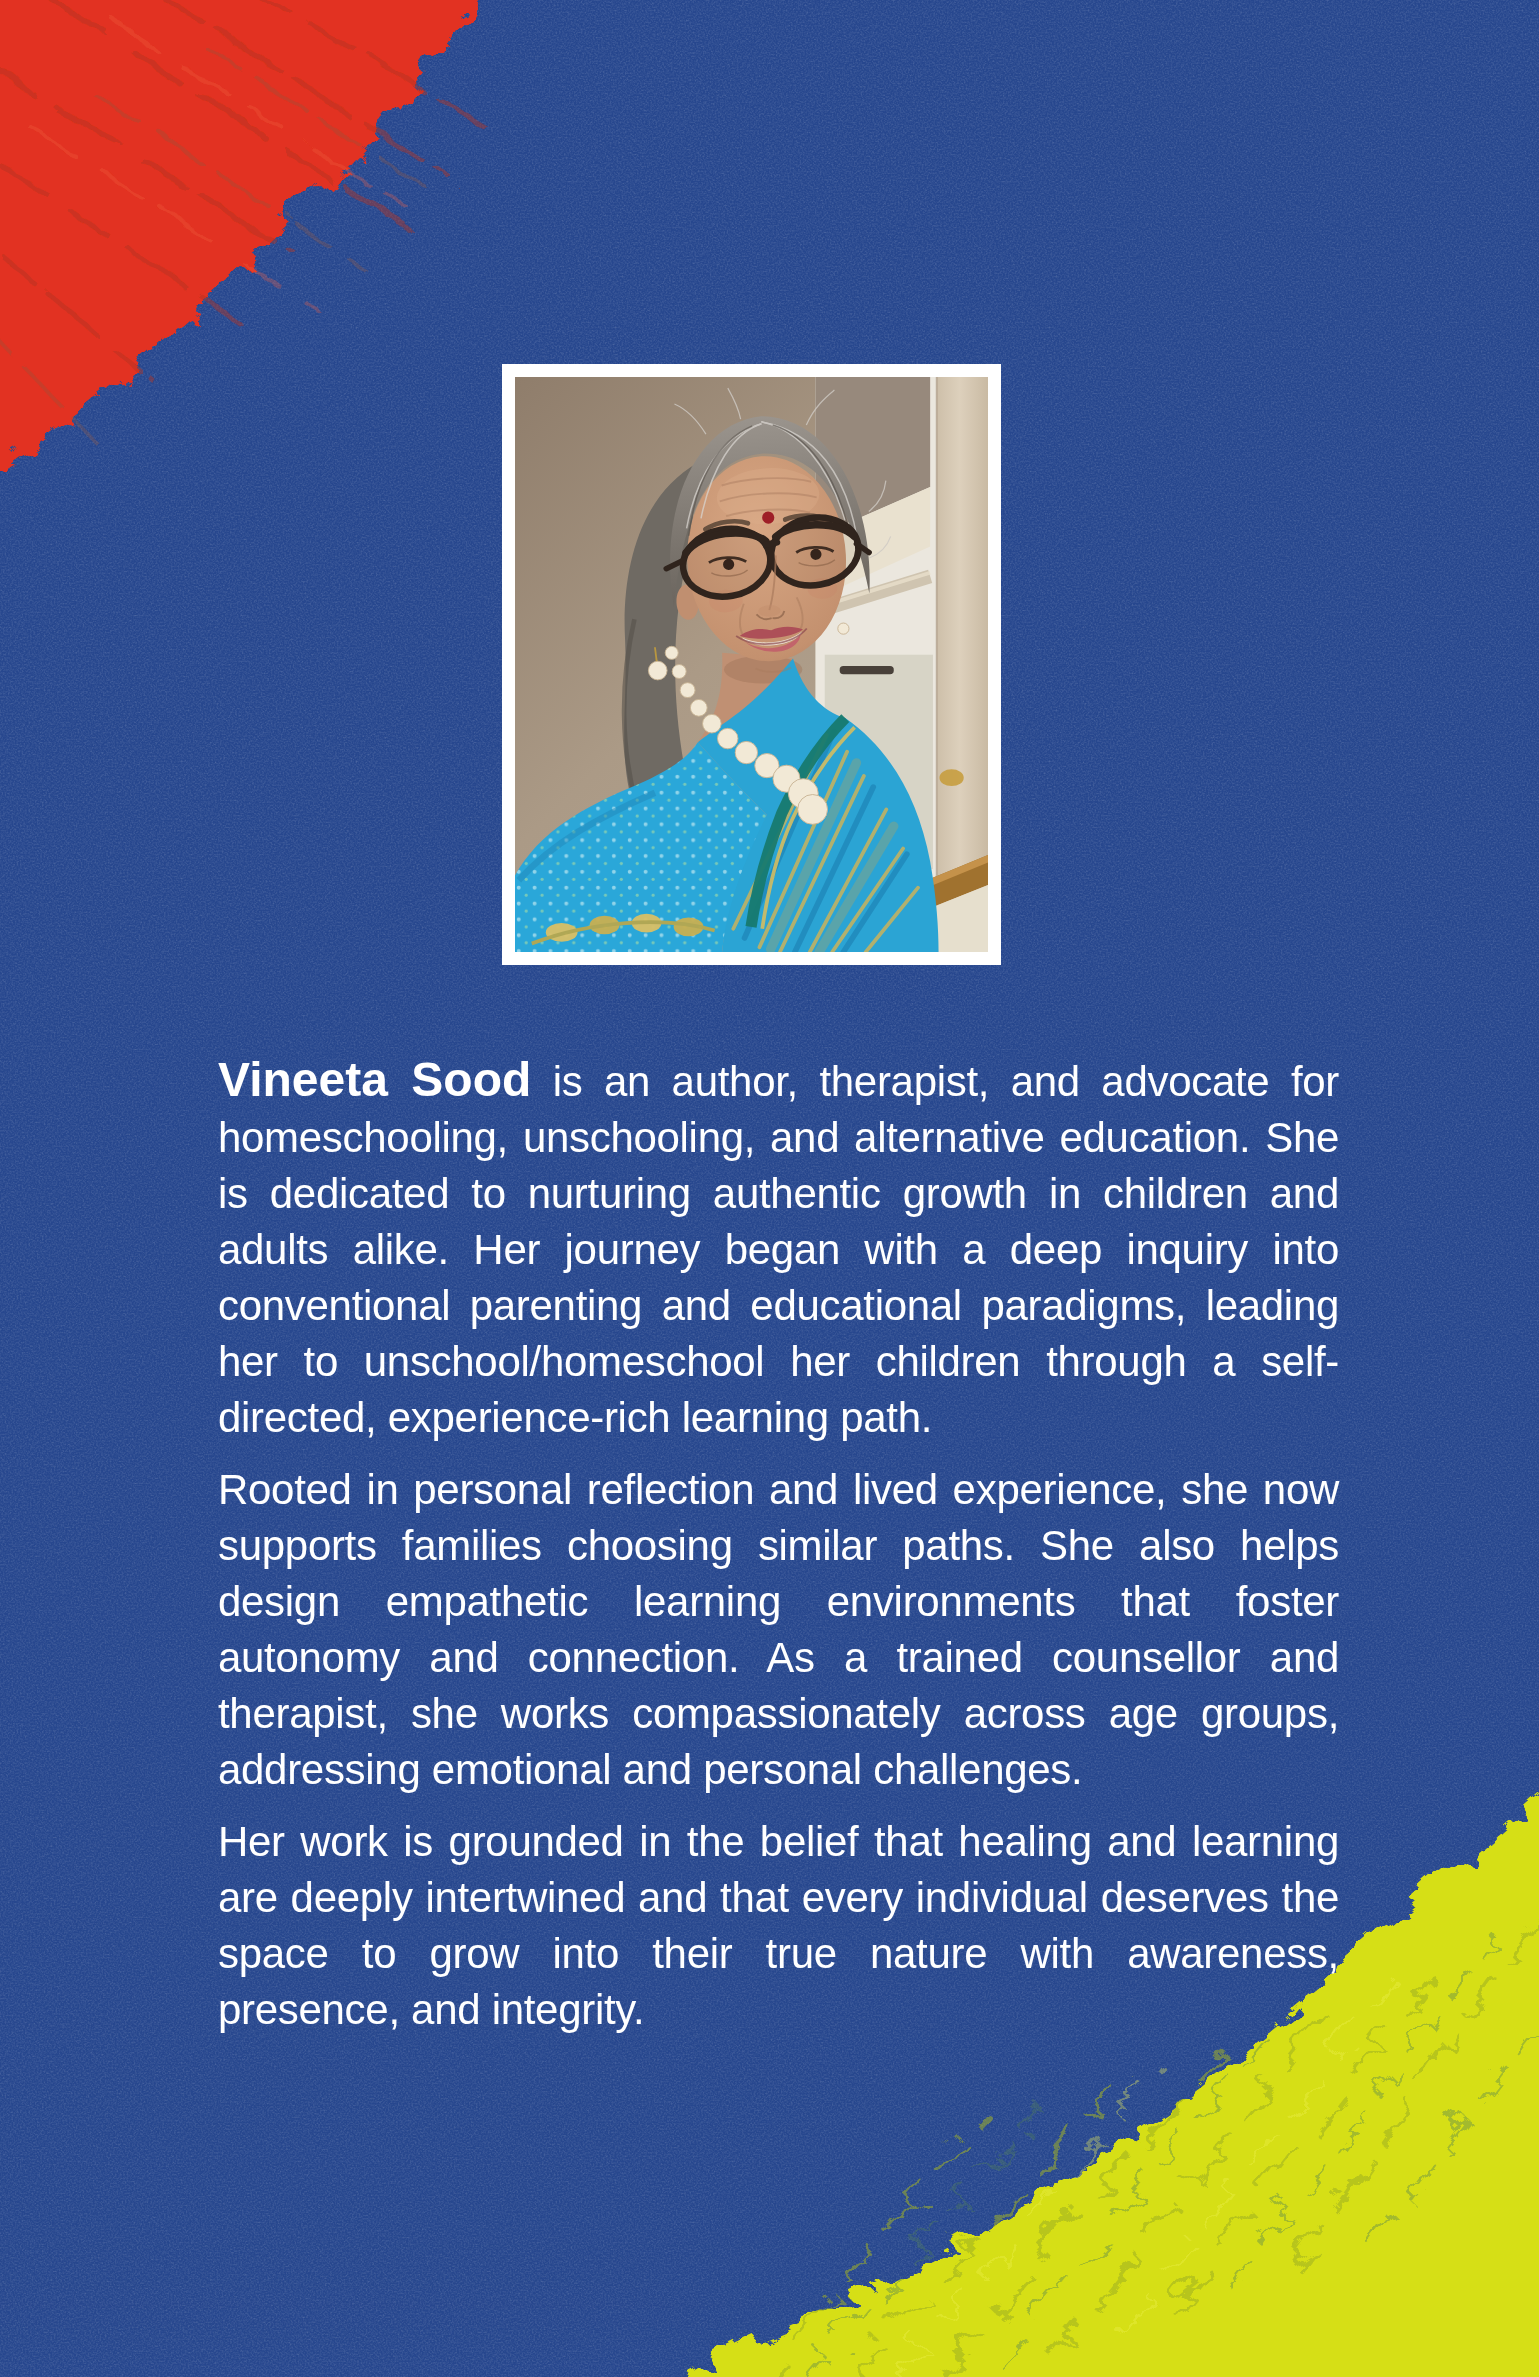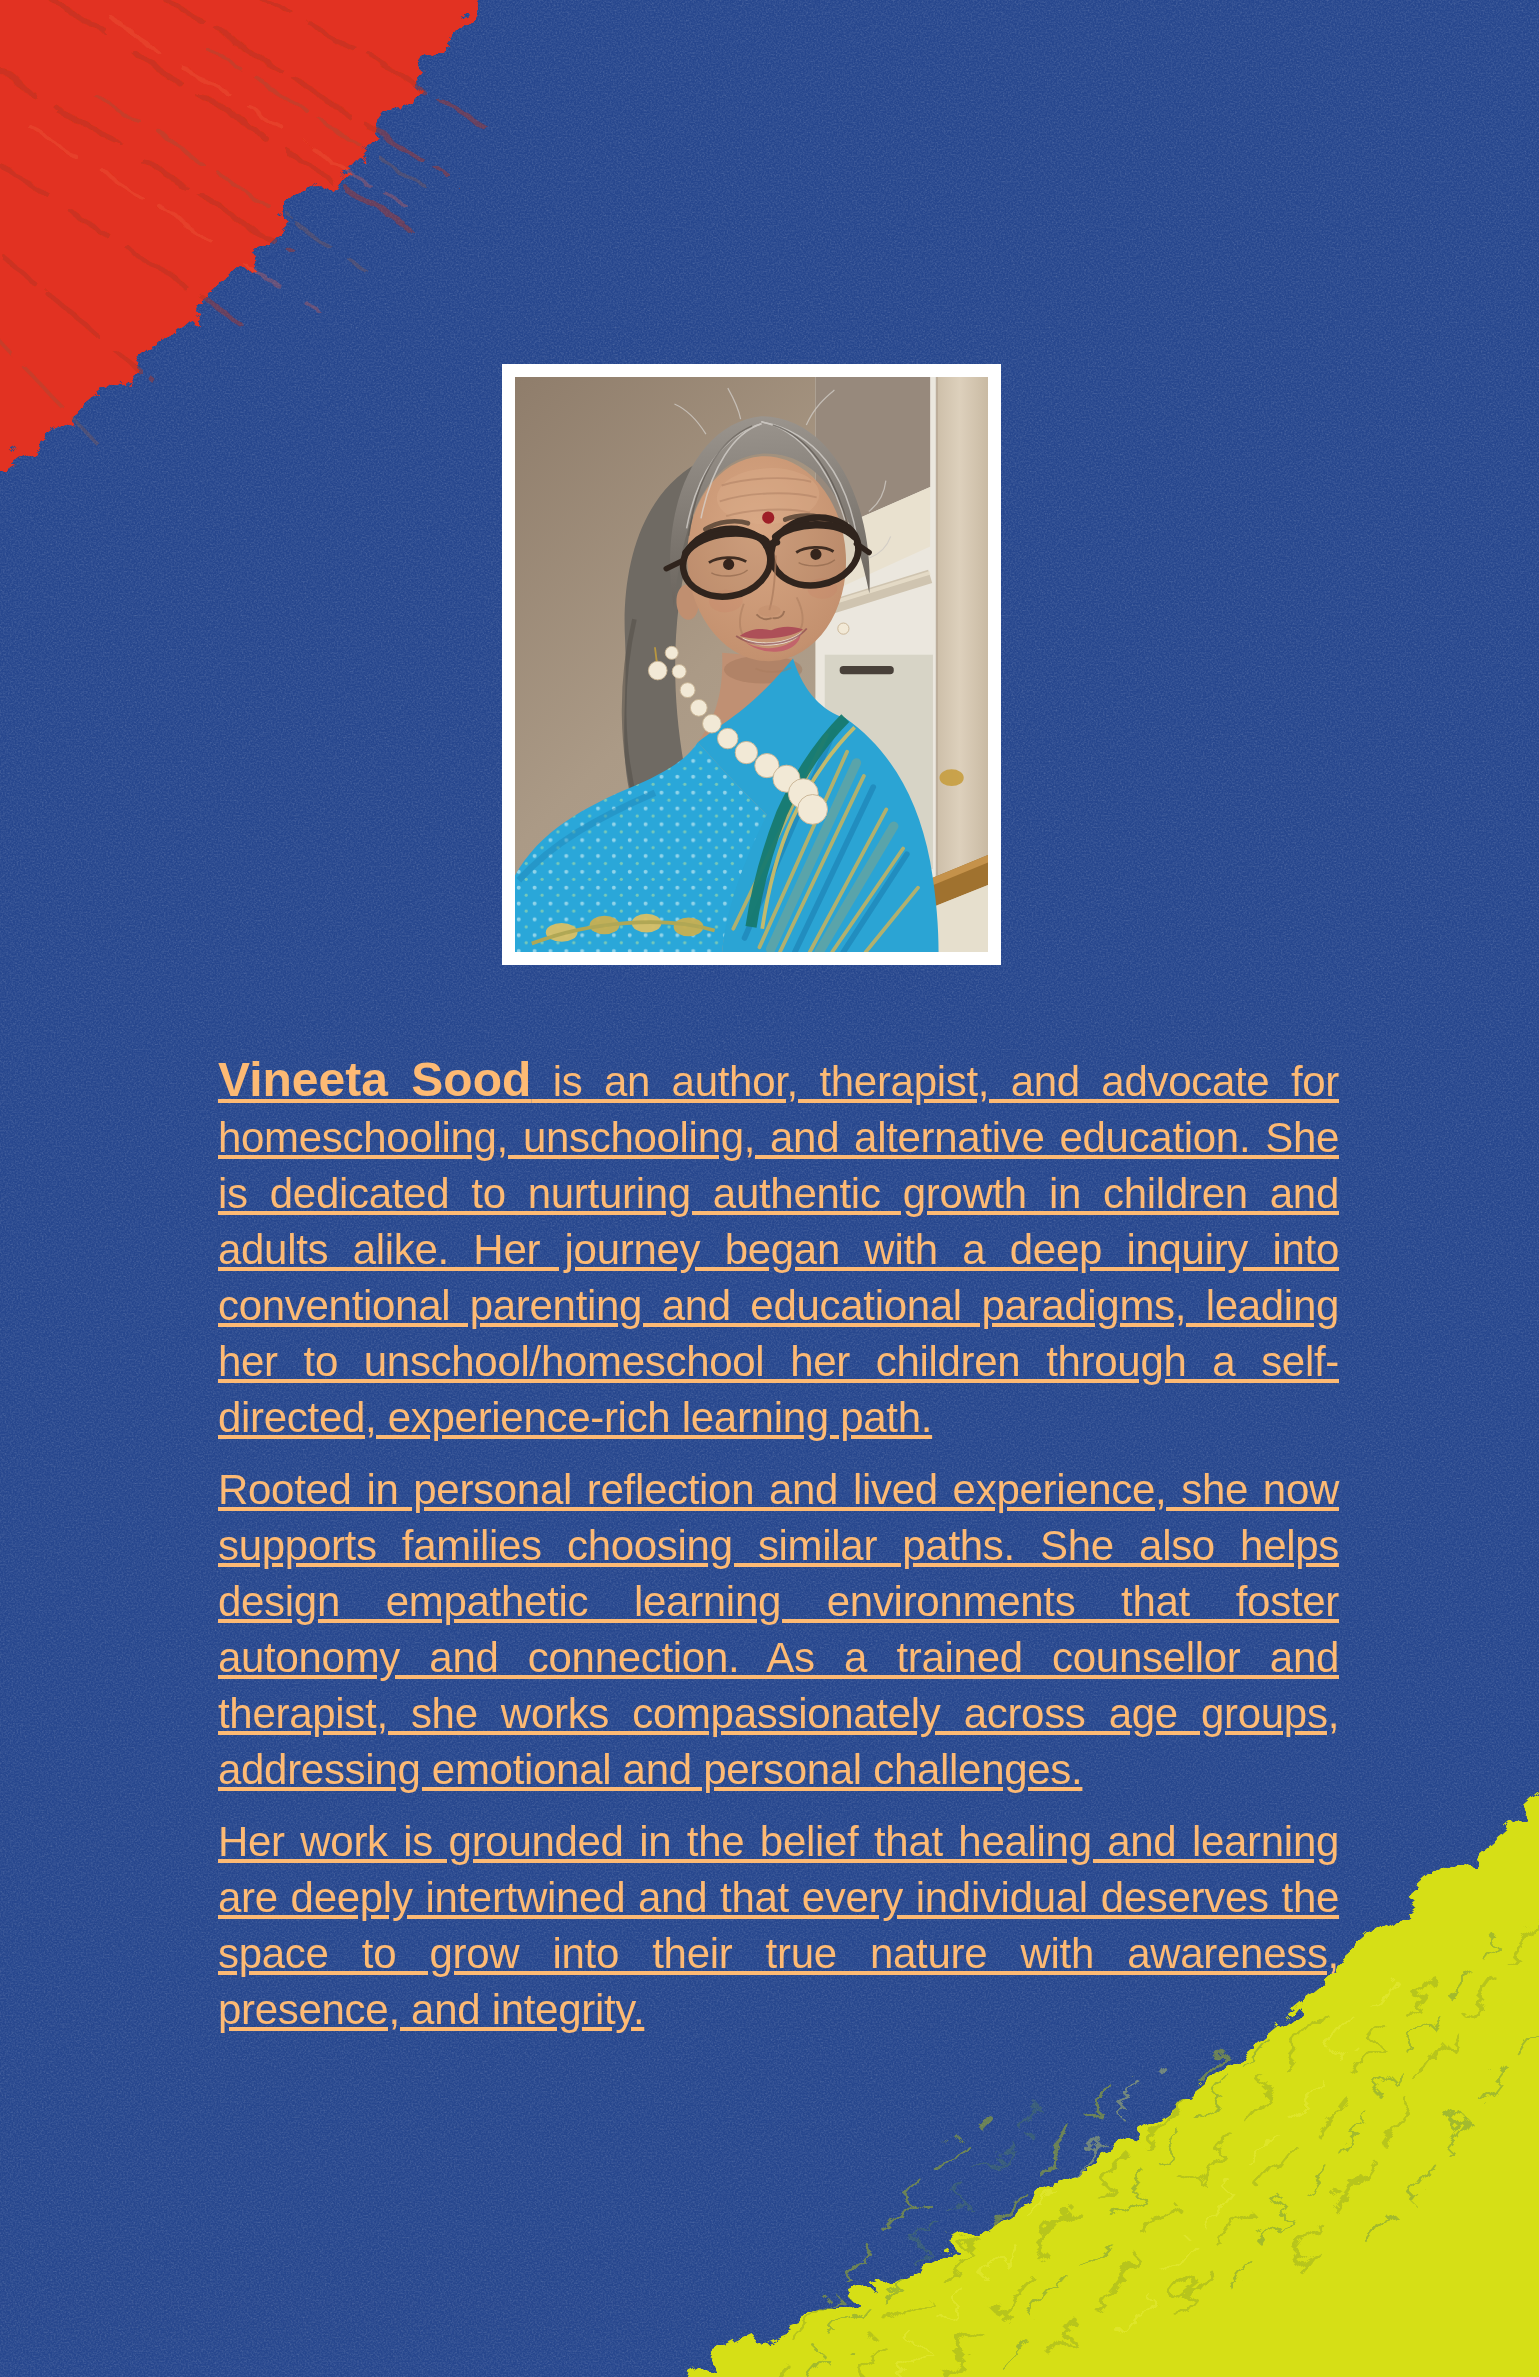--- a/index.html
+++ b/index.html
@@ -13,24 +13,23 @@
   #bg-art{position:absolute;inset:0;width:100%;height:100%;display:block;}
   
   .photo-frame{
     position:absolute;left:502px;top:364px;width:499px;height:601px;
     background:#ffffff;box-sizing:border-box;padding:13px;
   }
   .photo-frame svg{width:100%;height:100%;display:block;}
   
   .bio{
     position:absolute;left:218px;top:1052px;width:1121px;
-    color:#fdba74;
+    color:#ffffff;
     font-size:42px;line-height:56px;letter-spacing:-0.3px;
     text-align:justify;
-    text-decoration:underline;
   }
   .bio p{margin:0 0 16px 0;}
   .bio p:last-child{margin-bottom:16px;}
   .author-name{font-weight:700;font-size:48px;letter-spacing:0;}
 </style>
 </head>
 <body>
 
 <div id="cover">
 

